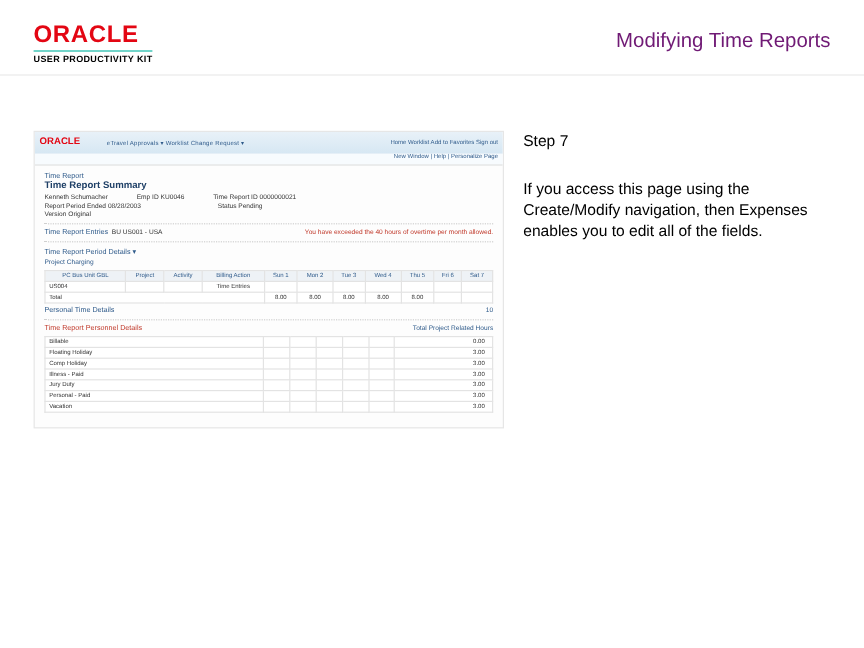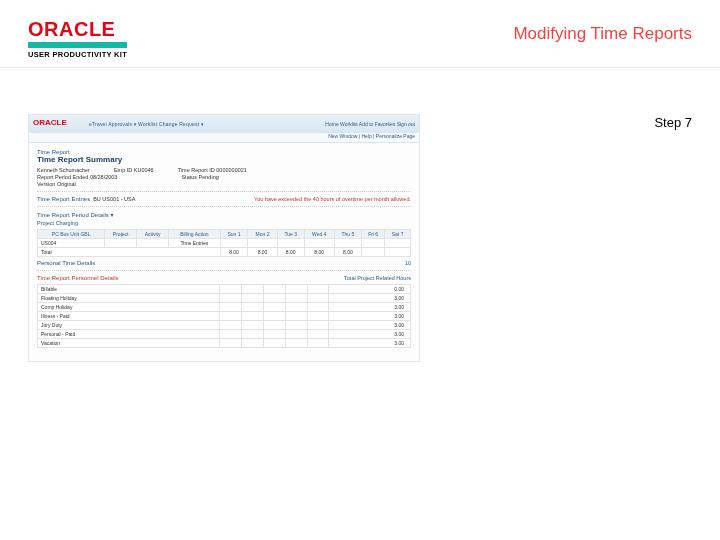--- a/index.html
+++ b/index.html
@@ -22,28 +22,28 @@
     color: #e30613;
     font-weight: bold;
     font-size: 20px;
     letter-spacing: 0.5px;
     font-family: "Arial Black", Arial, sans-serif;
   }
   .logo-sub {
     font-size: 7.5px;
     letter-spacing: 0.3px;
     color: #000;
-    border-top: 6px solid #14b8a6;
+    border-top: 1px solid #14b8a6;
     padding-top: 2px;
     margin-top: 1px;
     font-weight: bold;
   }
   .page-title {
     font-size: 17px;
-    color: #ef4444;
+    color: #701a75;
     padding-top: 6px;
   }
   .hr {
     border: none;
     border-top: 1px solid #e9e9e9;
     margin: 2px 0 0 0;
   }
   .content {
     display: flex;
     padding: 46px 28px 0 28px;
@@ -108,21 +108,20 @@
     background: #fff;
   }
   .mini-table th { background: #eef2f6; color: #2e5a8a; font-weight: normal; }
   .mini-table td.pc { text-align: left; padding-left: 3px; }
   .amt-table td:last-child { text-align: right; padding-right: 6px; }
   .text-col {
     flex: 1;
     font-size: 13px;
     color: #000;
     line-height: 1.35;
-    text-align: right;
   }
   .step-label { margin-bottom: 22px; }
   .para { margin-bottom: 18px; }
   .bold { font-weight: bold; }
 </style>
 </head>
 <body>
 
 <div class="header">
   <div class="logo-block">
@@ -279,15 +278,16 @@
               <td></td>
               <td>3.00</td>
             </tr>
       </tbody>
         </table>
     </div>
   </div>
 
   <div class="text-col">
     <div class="step-label">Step 7</div>
+    <div class="para">If you access this page using the Create/Modify navigation, then Expenses enables you to edit all of the fields.</div>
   </div>
 
 </div>
 
 </body></html>

